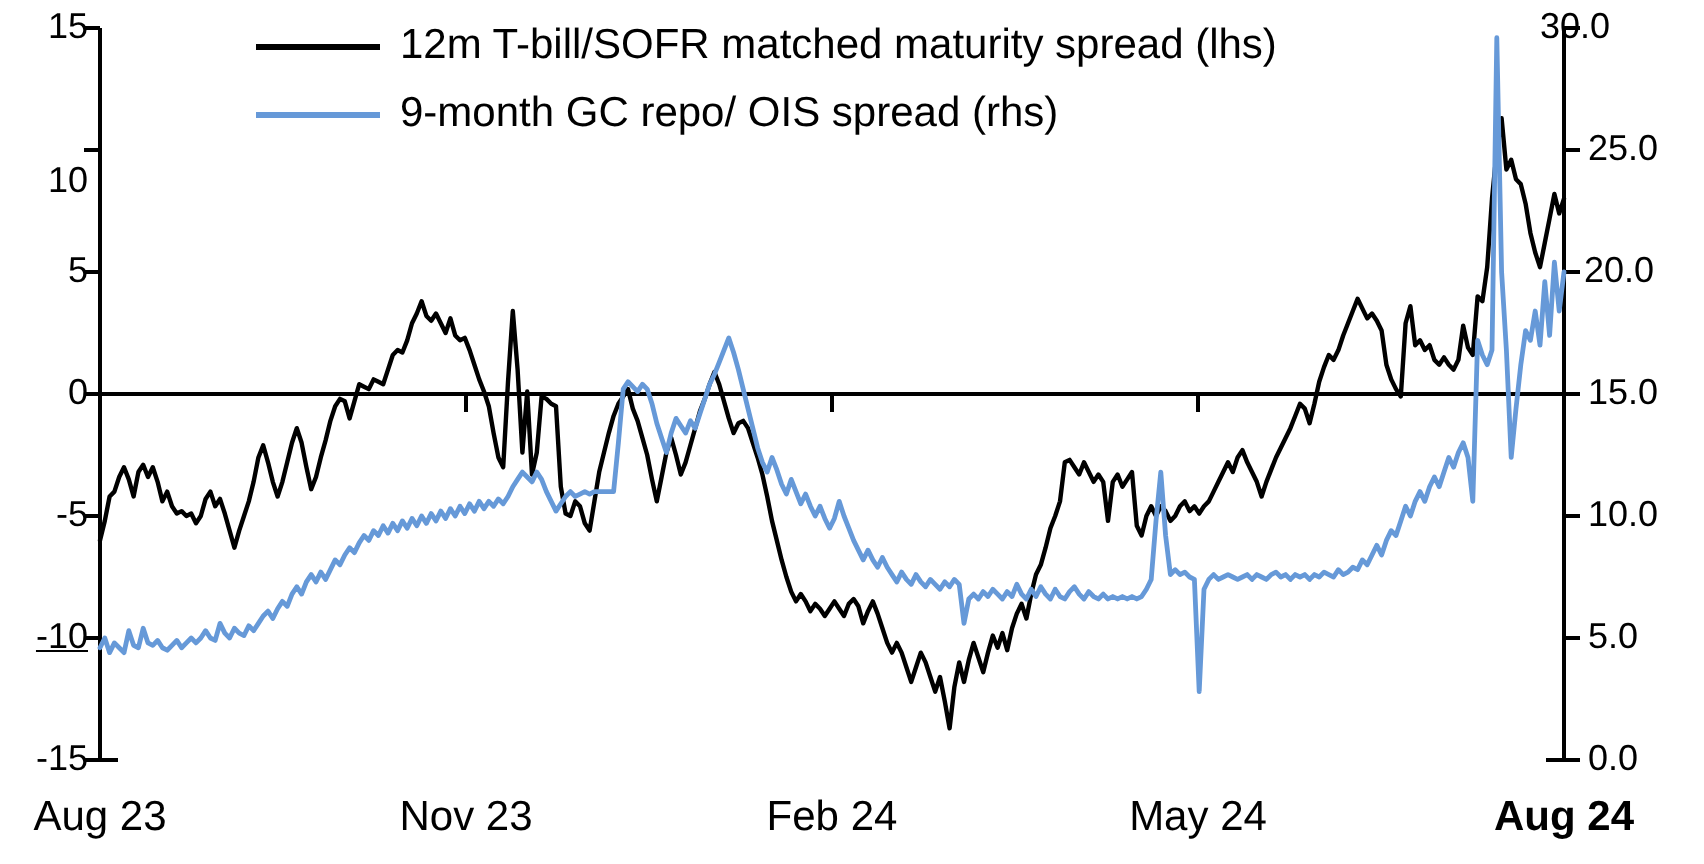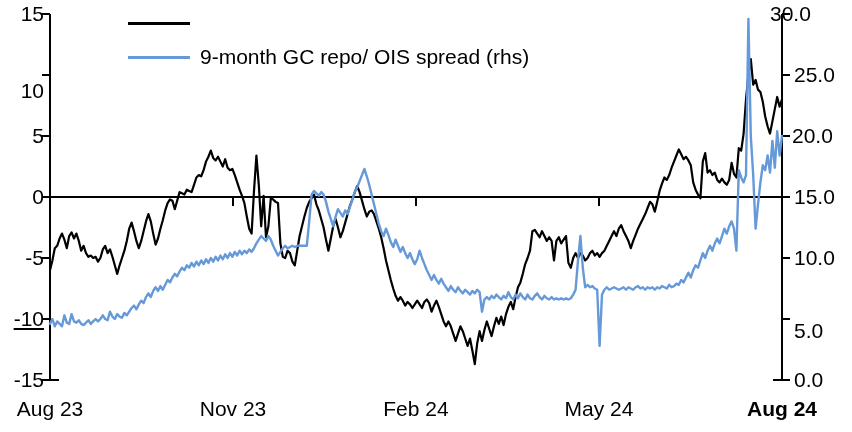--- a/index.html
+++ b/index.html
@@ -1,21 +1,21 @@
 <!DOCTYPE html>
 <html><head>
 <meta charset="utf-8">
 <style>
   html,body{margin:0;padding:0;background:#ffffff;}
   body{width:852px;height:432px;overflow:hidden;
        font-family:"Liberation Sans","DejaVu Sans",sans-serif;color:#000;}
   #chart-root{position:relative;width:852px;height:432px;}
   #plot-svg{position:absolute;left:0;top:0;width:852px;height:432px;display:block;}
 
-  .axis-label{position:absolute;font-size:21px;line-height:21px;color:#000;white-space:nowrap;}
+  .axis-label{position:absolute;font-size:18px;line-height:21px;color:#000;white-space:nowrap;}
   .y-left-label{text-align:right;width:44px;}
   .y-right-label{text-align:left;width:58px;}
   .x-label{text-align:center;width:120px;font-size:21px;}
 
   .legend{position:absolute;left:128px;top:6px;width:620px;}
   .legend-row{display:flex;align-items:center;height:34px;}
   .legend-swatch{width:62px;height:0;border-top-style:solid;margin-right:10px;flex:0 0 auto;}
   .legend-swatch.black{border-top-width:3px;border-top-color:#000000;}
   .legend-swatch.blue{border-top-width:3px;border-top-color:#6699d8;}
   .legend-text{font-size:21px;line-height:22px;white-space:nowrap;}
@@ -66,34 +66,35 @@
       <div class="axis-label y-left-label" style="left: 0px; top: 247px;">-5</div>
       <div class="axis-label y-left-label" style="left: 0px; top: 308px; text-decoration: underline;">-10</div>
       <div class="axis-label y-left-label" style="left: 0px; top: 369px;">-15</div>
     </div>
   <div id="y-right-ticks">
       <div class="axis-label y-right-label" style="left: 770px; top: 3px;">30.0</div>
       <div class="axis-label y-right-label" style="left: 794px; top: 64px;">25.0</div>
       <div class="axis-label y-right-label" style="left: 792px; top: 125px;">20.0</div>
       <div class="axis-label y-right-label" style="left: 794px; top: 186px;">15.0</div>
       <div class="axis-label y-right-label" style="left: 794px; top: 247px;">10.0</div>
-      <div class="axis-label y-right-label" style="left: 794px; top: 320px;">5.0</div>
+      <div class="axis-label y-right-label" style="left: 794px; top: 308px;">5.0</div>
       <div class="axis-label y-right-label" style="left: 794px; top: 369px;">0.0</div>
     </div>
   <div id="x-ticks">
       <div class="axis-label x-label" style="left: -10px; top: 398px;">Aug 23</div>
       <div class="axis-label x-label" style="left: 173px; top: 398px;">Nov 23</div>
       <div class="axis-label x-label" style="left: 356px; top: 398px;">Feb 24</div>
       <div class="axis-label x-label" style="left: 539px; top: 398px;">May 24</div>
       <div class="axis-label x-label" style="left: 722px; top: 398px; font-weight: bold;">Aug 24</div>
     </div>
 
   <div class="legend">
     <div class="legend-row">
       <span class="legend-swatch black"></span>
+      <span class="legend-text">12m T-bill/SOFR matched maturity spread (lhs)</span>
     </div>
     <div class="legend-row">
       <span class="legend-swatch blue"></span>
       <span class="legend-text">9-month GC repo/ OIS spread (rhs)</span>
     </div>
   </div>
 
 </div>
 
 </body></html>

